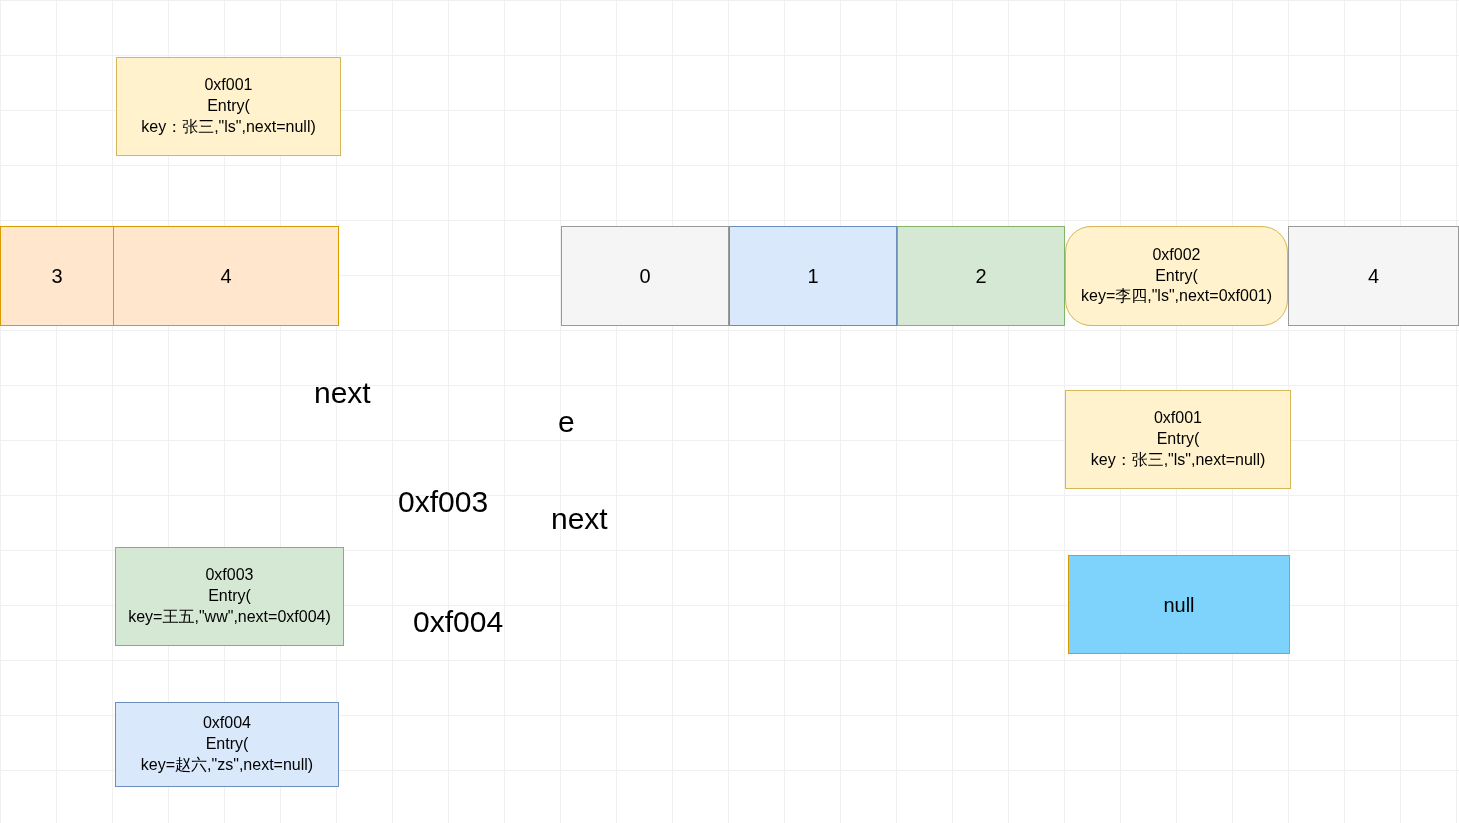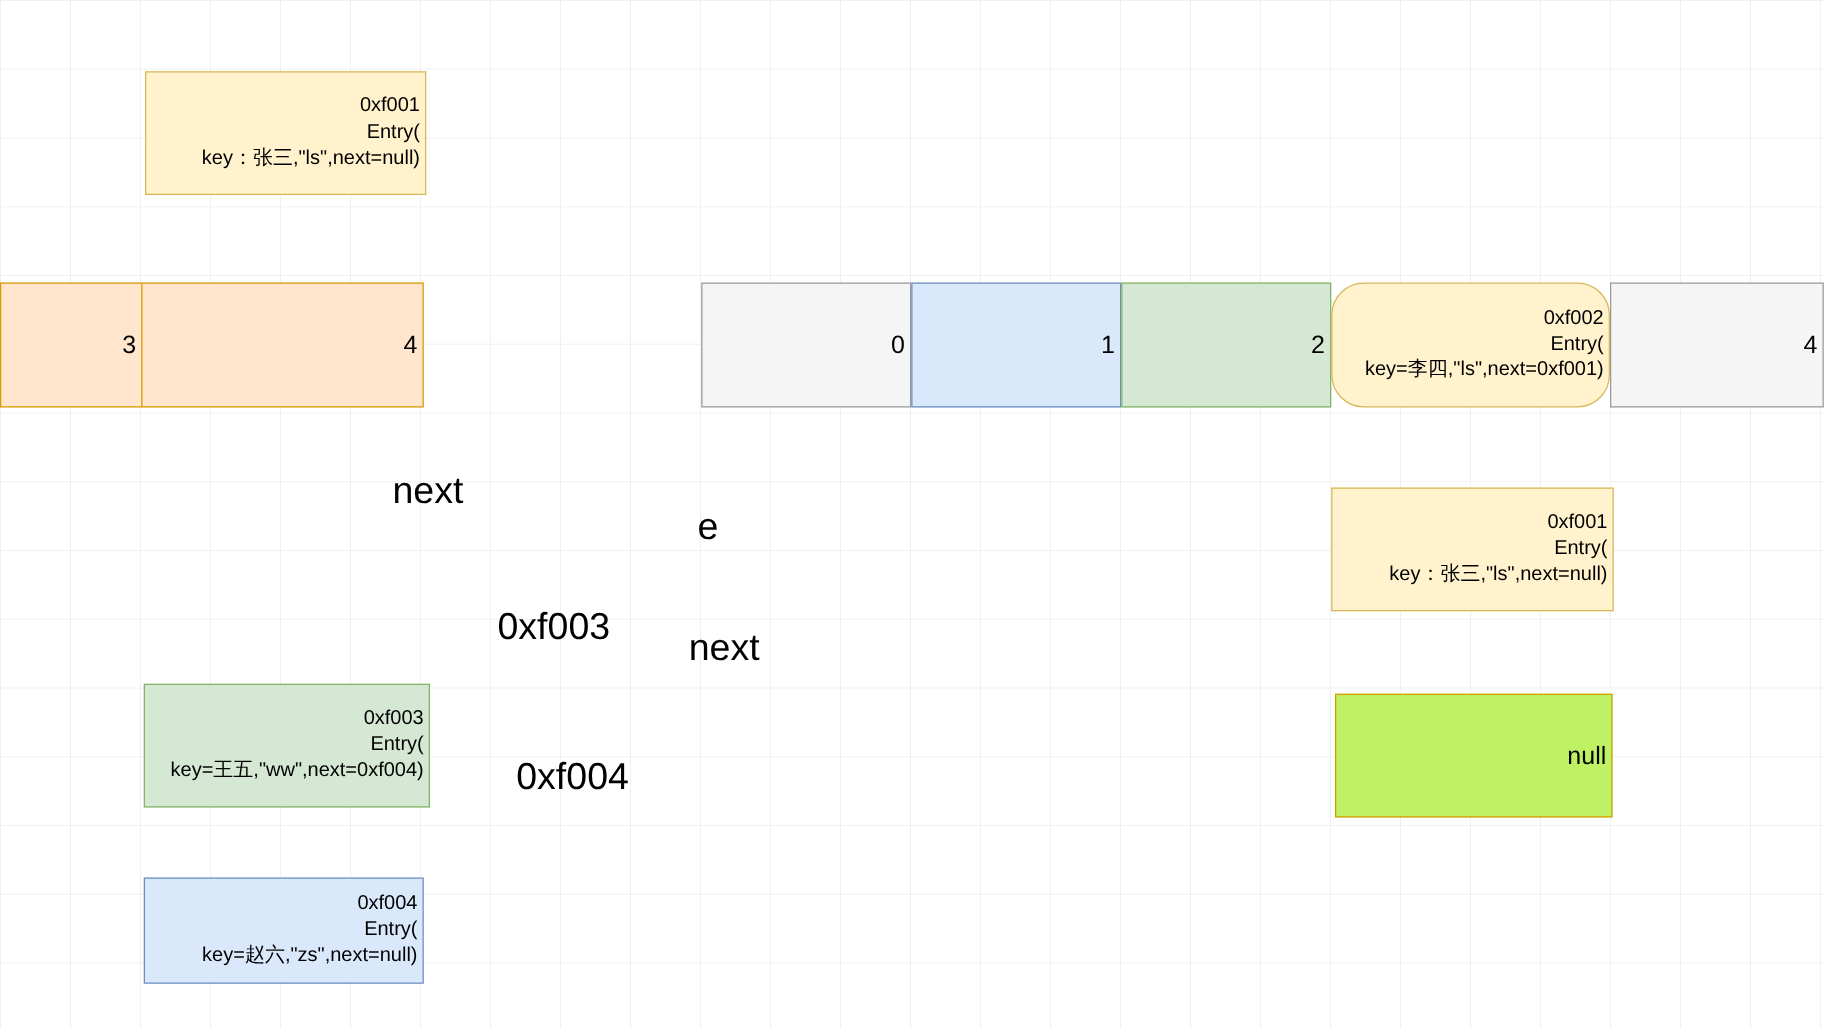--- a/index.html
+++ b/index.html
@@ -22,33 +22,33 @@
   .dashed-lines {
     position: absolute;
     inset: 0;
     pointer-events: none;
   }
   .box {
     position: absolute;
     border: 1px solid #999;
     display: flex;
     flex-direction: column;
-    align-items: flex-end;
+    align-items: center;
     justify-content: center;
     text-align: center;
     font-size: 16px;
     line-height: 1.3;
     padding: 4px;
   }
   .yellow { background: #fff2cc; border-color: #d6b656; }
   .orange { background: #ffe6cc; border-color: #d79b00; }
   .green  { background: #d5e8d4; border-color: #82b366; }
   .blue   { background: #dae8fc; border-color: #6c8ebf; }
   .grey   { background: #f5f5f5; border-color: #999; }
-  .peach  { background: #bef264; border-color: #d79b00; }
+  .peach  { background: #7dd3fc; border-color: #d79b00; }
   .label {
     position: absolute;
     font-size: 30px;
     color: #000;
     white-space: nowrap;
   }
   svg.arrows {
     position: absolute;
     inset: 0;
     pointer-events: none;

